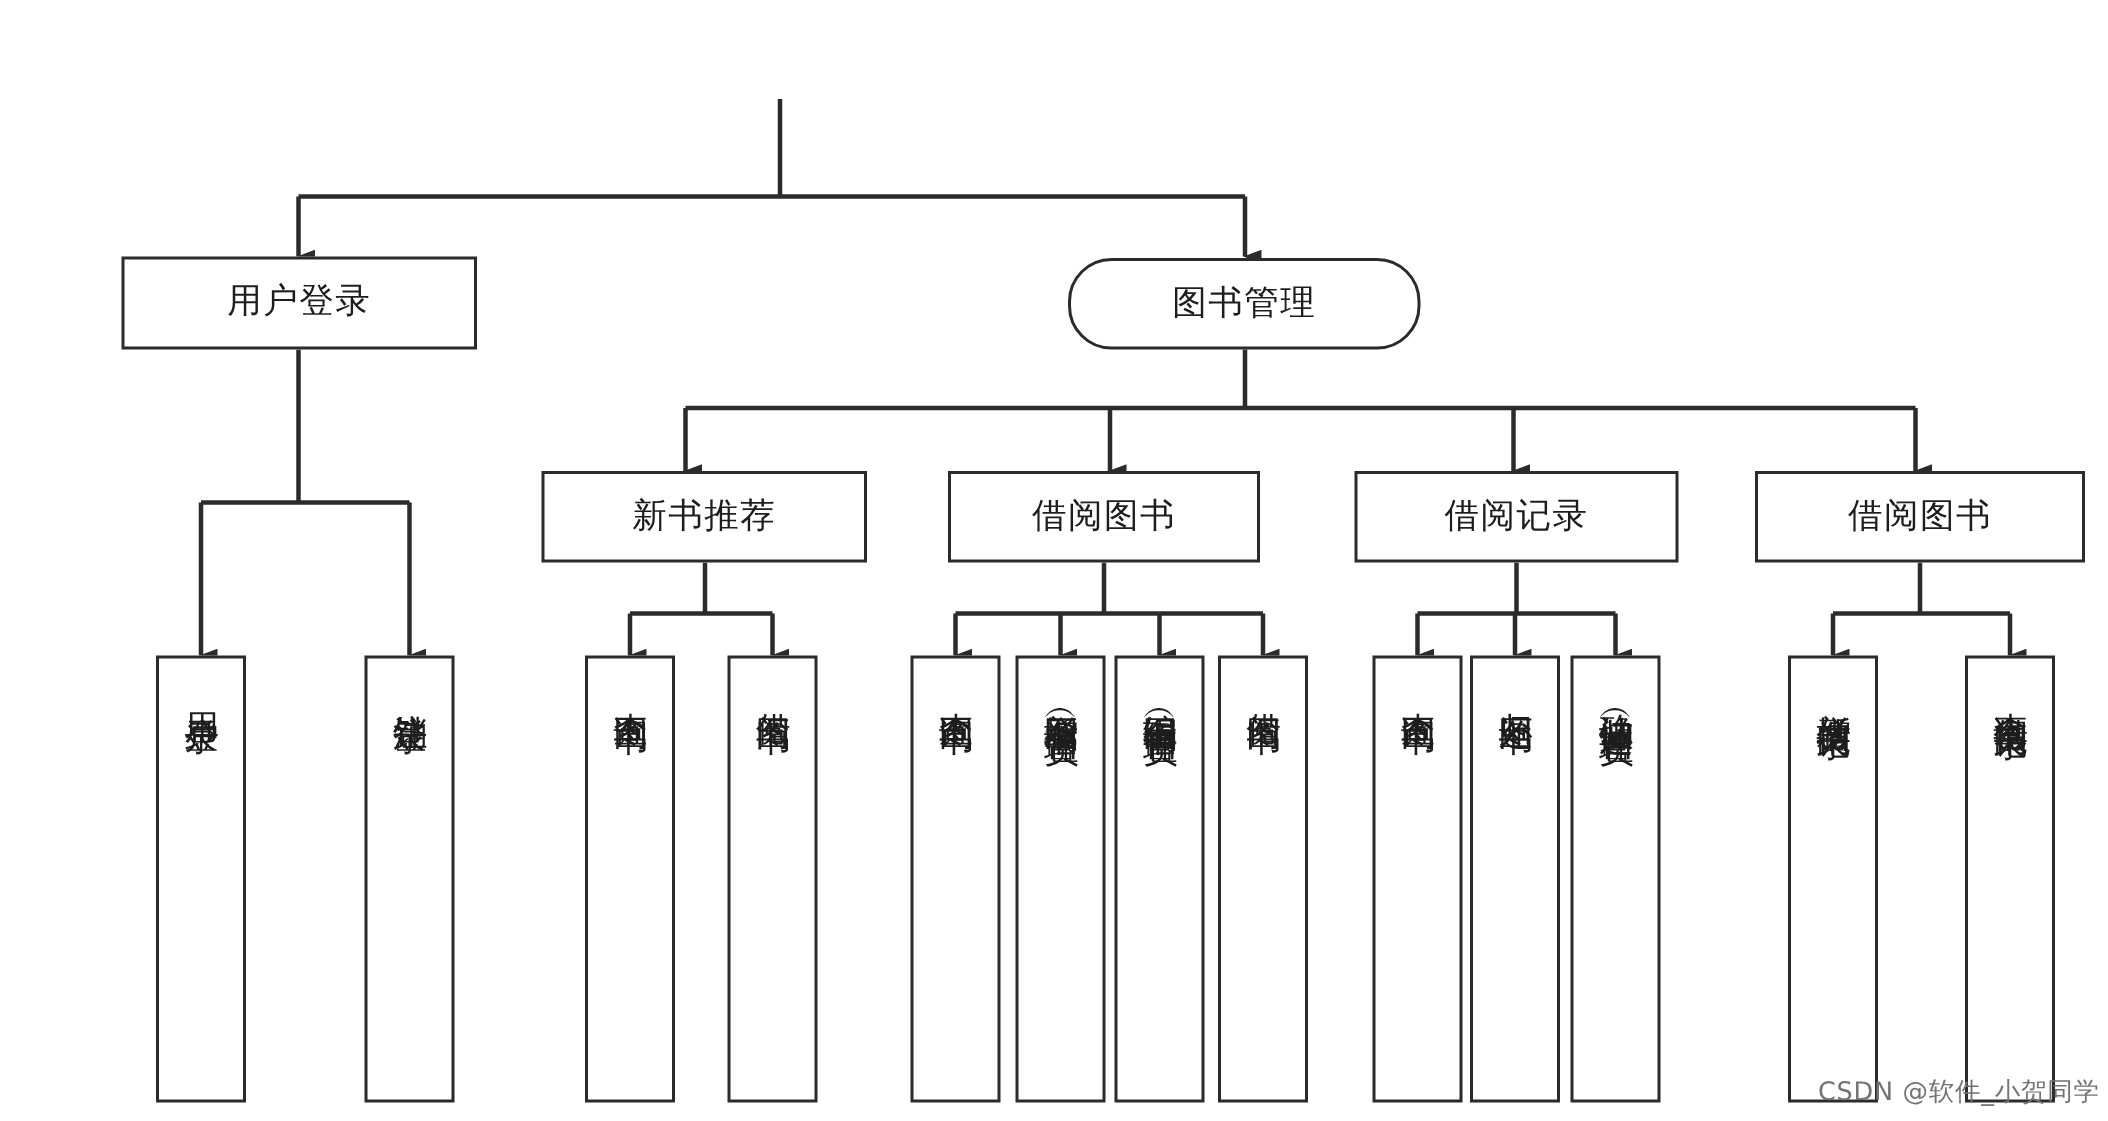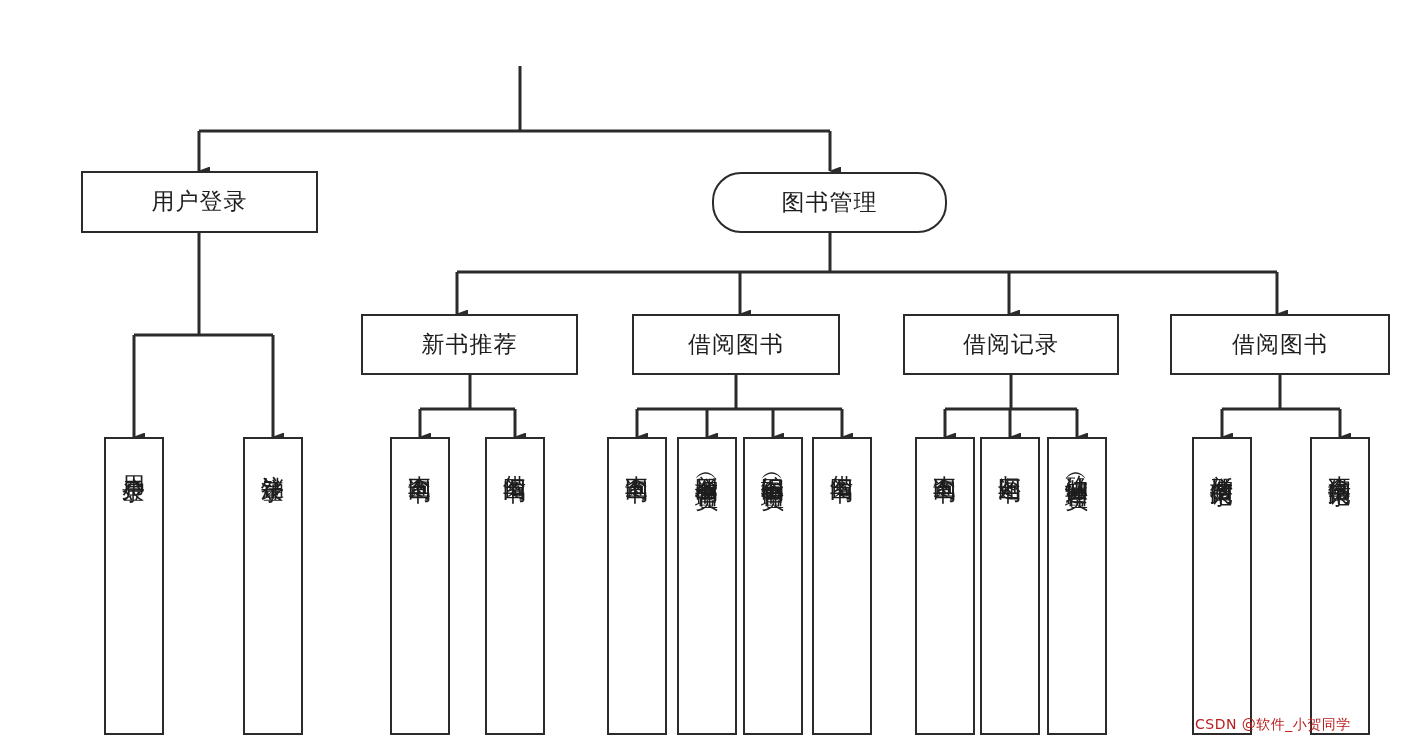--- a/index.html
+++ b/index.html
@@ -51,24 +51,25 @@
     writing-mode: vertical-rl;
     text-orientation: upright;
     font-size: 23px;
     line-height: 1.22;
     letter-spacing: 2px;
     white-space: nowrap;
     color: #1d1d1d;
   }
   .watermark {
     position: absolute;
-    font-size: 14px;
-    color: #b91c1c;
+    font-size: 17px;
+    color: #737373;
     white-space: nowrap;
     letter-spacing: 0.5px;
+    margin-left: 17px;
   }
 </style>
 </head>
 <body>
 
 <div id="diagram">
 
   <svg id="connectors" viewBox="0 0 1405 747" xmlns="http://www.w3.org/2000/svg">
     <defs>
       <marker id="arrow" markerWidth="10" markerHeight="12" refX="4.5" refY="11" orient="auto" markerUnits="userSpaceOnUse">

